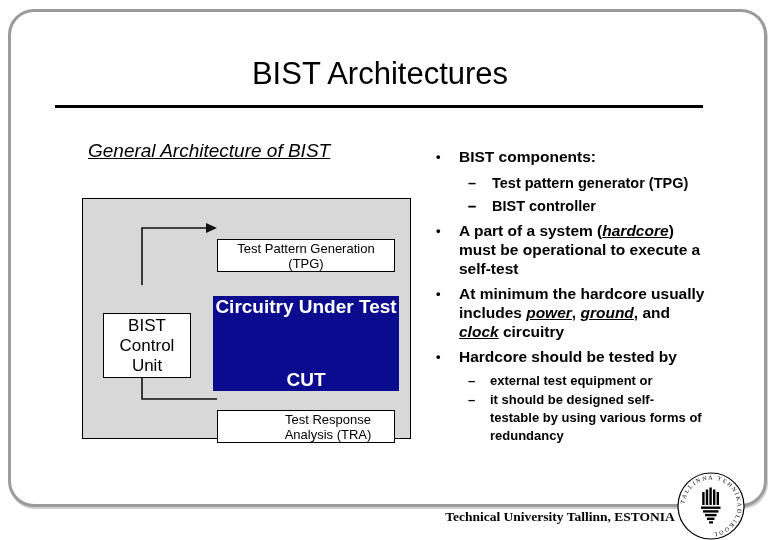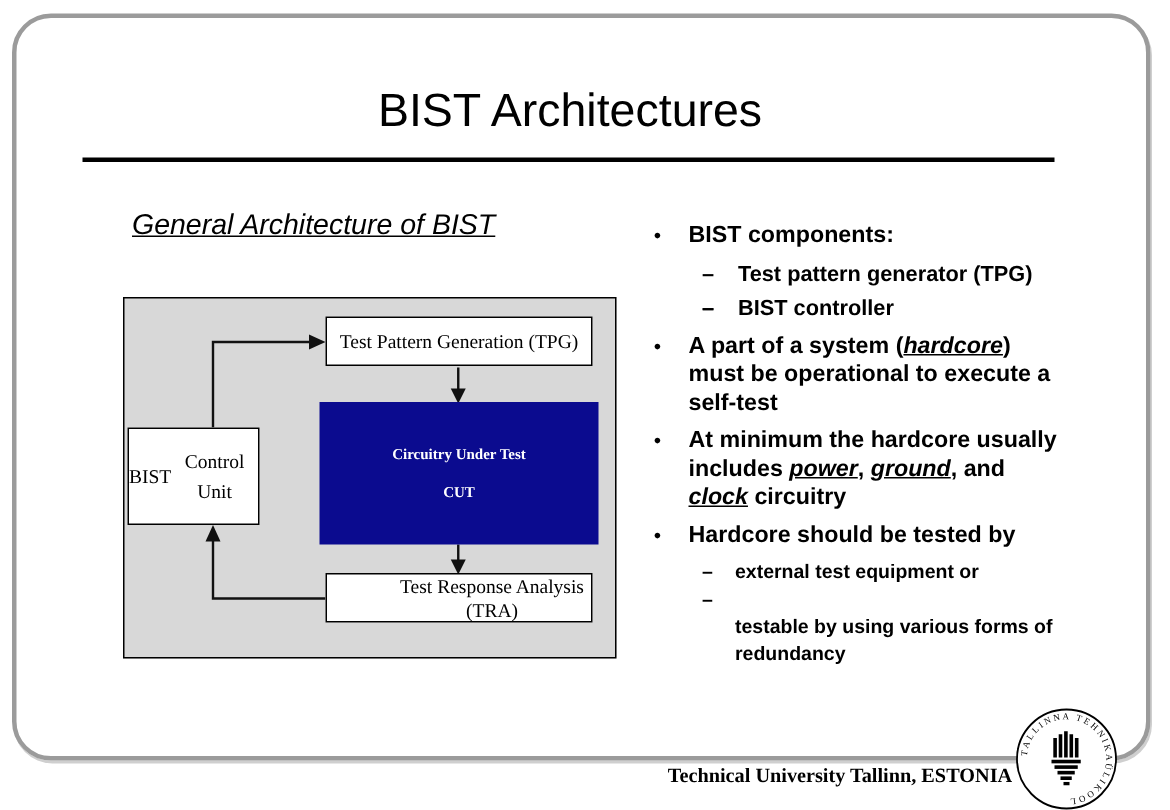--- a/index.html
+++ b/index.html
@@ -25,31 +25,32 @@
     text-decoration:underline;z-index:2;
   }
   
   .panel{
     position:absolute;left:82px;top:198px;width:327px;height:239px;
     background:#d8d8d8;border:1px solid #000;z-index:2;
   }
   .arrow-layer{position:absolute;left:0;top:0;width:327px;height:239px;}
   .dbox{
     position:absolute;background:#fff;border:1px solid #000;
-    font-family:Liberation Serif, serif;
+    font-family:Liberation Sans, sans-serif;
     display:flex;align-items:center;justify-content:center;text-align:center;
     box-sizing:border-box;
+    margin-top:28px;
   }
   .dbox.tpg{left:134px;top:12px;width:178px;height:33px;font-size:13px;}
   .dbox.tra{left:134px;top:183px;width:178px;height:33px;font-size:13px;padding-left:44px;}
-  .dbox.bcu{left:2px;top:86px;width:88px;height:65px;font-size:13px;line-height:20px;flex-direction:row;}
+  .dbox.bcu{left:20px;top:86px;width:88px;height:65px;font-size:17px;line-height:20px;flex-direction:column;}
   .dbox.cut{
     left:130px;top:69px;width:186px;height:95px;border:none;
-    color:#fff;font-weight:bold;font-size:10px;
-    flex-direction:column;gap:14px;
+    color:#fff;font-weight:bold;font-size:19px;
+    flex-direction:column;gap:14px;justify-content:space-between;
   }
   
   #bullets{position:absolute;left:430px;top:147px;width:340px;z-index:2;}
   .b{position:relative;font-weight:bold;}
   .b .mk{position:absolute;top:0;}
   .b1{font-size:15.5px;line-height:19px;padding-left:29px;margin-bottom:6px;}
   .b1 .mk{left:6px;font-size:13px;}
   .b2{font-size:14.5px;line-height:17px;padding-left:62px;margin-bottom:6px;}
   .b2 .mk{left:38px;}
   .b3{font-size:13px;line-height:18px;padding-left:60px;margin-bottom:1px;}
@@ -105,21 +106,21 @@
 
 <div id="bullets">
     <div class="b b1"><span class="mk">•</span><span><span>BIST components:</span></span></div>
     <div class="b b2"><span class="mk">–</span><span><span>Test pattern generator (TPG)</span></span></div>
     <div class="b b2"><span class="mk">–</span></div>
     <div class="b b2"><span class="mk">–</span><span><span>BIST controller</span></span></div>
     <div class="b b1"><span class="mk">•</span><span><span>A part of a system (</span><span class="iu">hardcore</span><span>)</span><br><span>must be operational to execute a</span><br><span>self-test</span></span></div>
     <div class="b b1"><span class="mk">•</span><span><span>At minimum the hardcore usually</span><br><span>includes </span><span class="iu">power</span><span>, </span><span class="iu">ground</span><span>, and</span><br><span class="iu">clock</span><span> circuitry</span></span></div>
     <div class="b b1"><span class="mk">•</span><span><span>Hardcore should be tested by</span></span></div>
     <div class="b b3"><span class="mk">–</span><span><span>external test equipment or</span></span></div>
-    <div class="b b3"><span class="mk">–</span><span><br><span>testable by using various forms of</span><br><span>redundancy</span></span></div>
+    <div class="b b3"><span class="mk">–</span><span><span>it should be designed self-</span><br><span>testable by using various forms of</span><br><span>redundancy</span></span></div>
   </div>
 
 <div class="footer">Technical University Tallinn, ESTONIA</div>
 
 <svg class="logo" viewBox="0 0 70 70" xmlns="http://www.w3.org/2000/svg">
   <circle cx="35" cy="35" r="33" fill="#ffffff" stroke="#000" stroke-width="1.2"></circle>
   <defs>
     <path id="arcpath" d="M 35,35 m -26.5,0 a 26.5,26.5 0 1 1 53,0 a 26.5,26.5 0 1 1 -53,0"></path>
   </defs>
   <text font-family="Liberation Serif, serif" font-size="6" letter-spacing="1.6" fill="#000">

